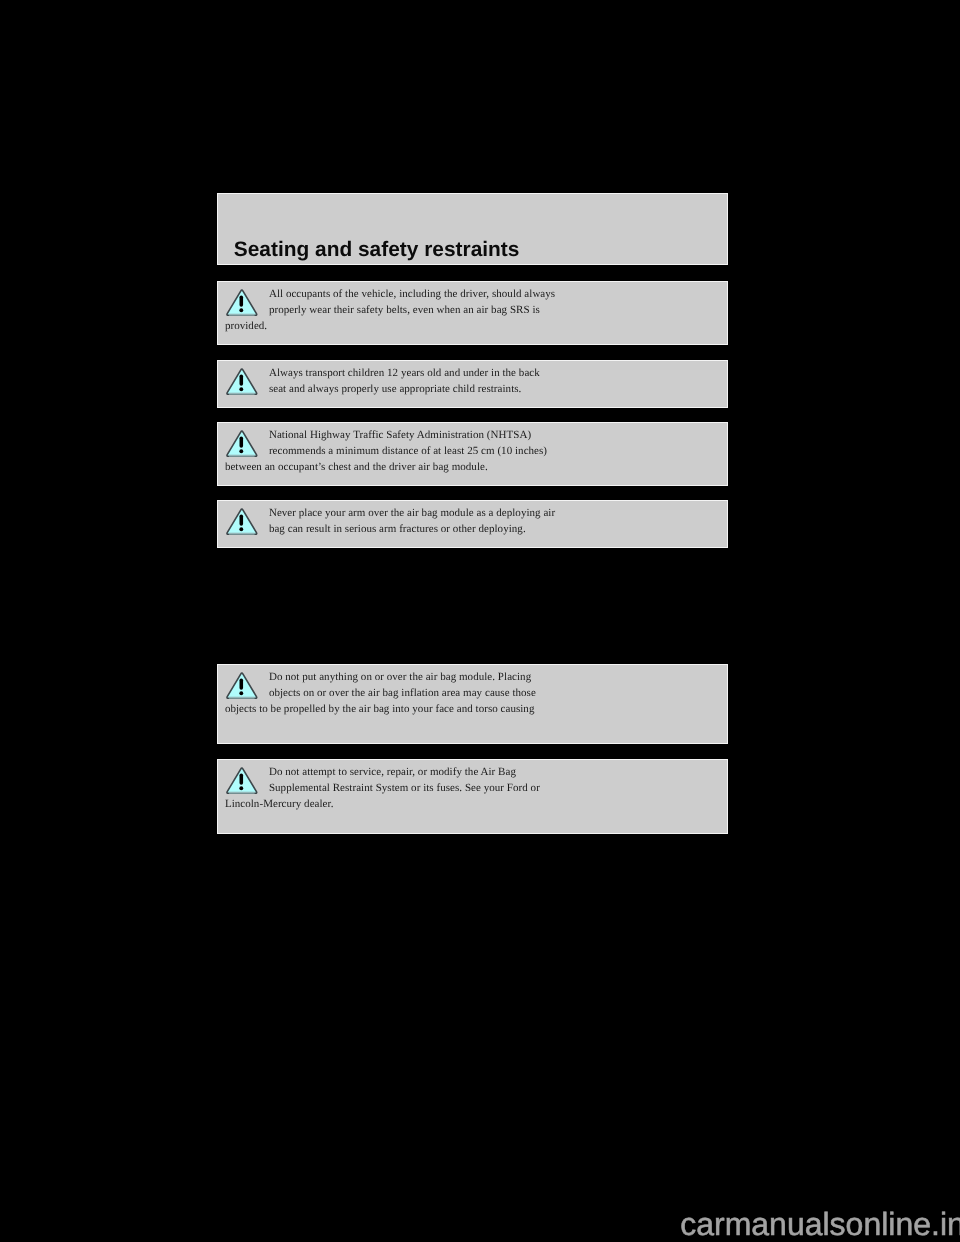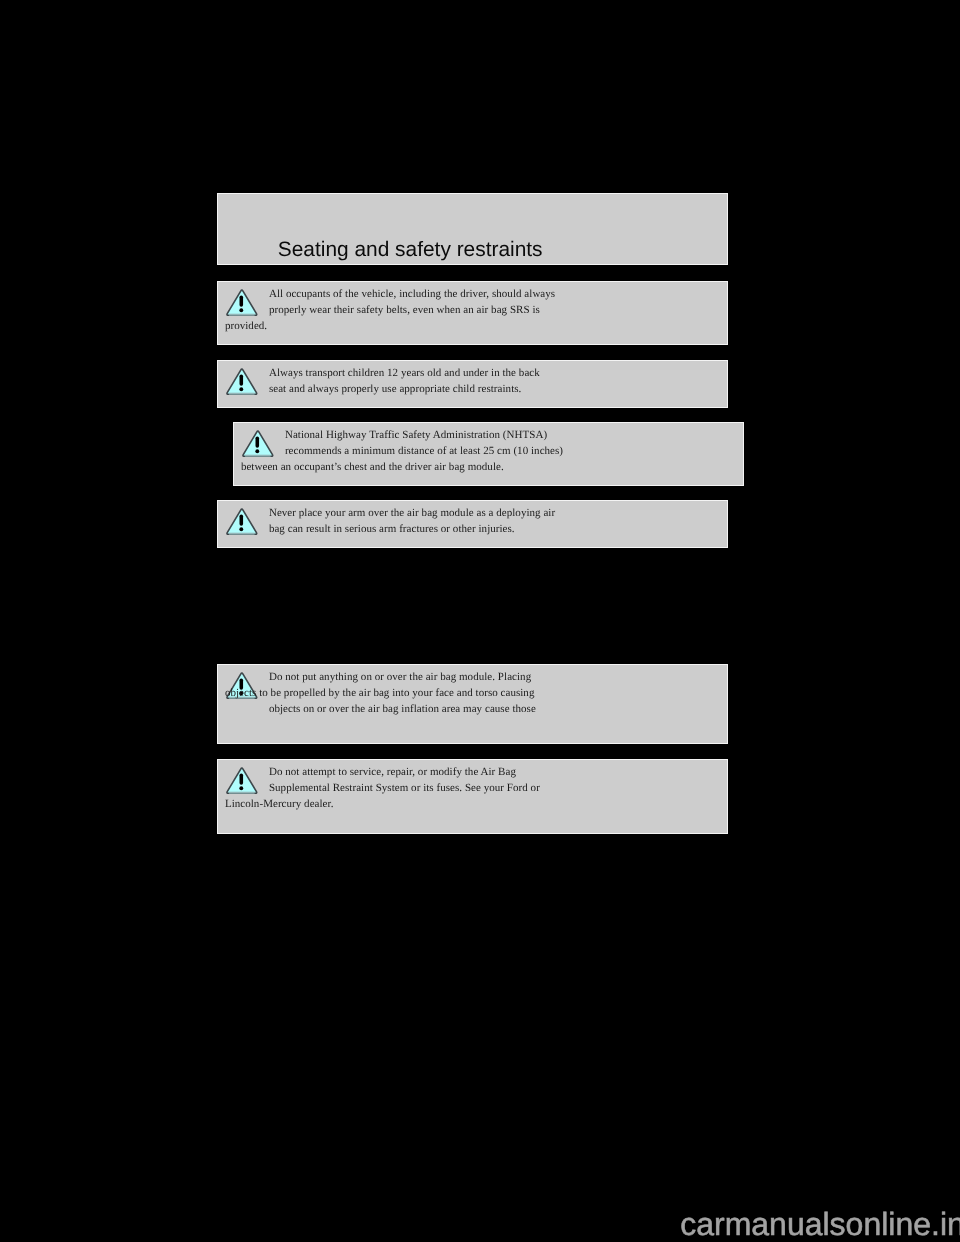--- a/index.html
+++ b/index.html
@@ -27,38 +27,37 @@
     position: absolute;
     left: 216.6px;
     width: 511.6px;
     background: #cdcdcd;
     box-sizing: border-box;
     border: 1.05px solid #f4f4f4;
   }
   .panel.p-head  { top: 193px; height: 72px; }
   .panel.p-w1    { top: 281px; height: 64px; }
   .panel.p-w2    { top: 360px; height: 48px; }
-  .panel.p-w3    { top: 422px; height: 64px; margin-left: 16px; }
+  .panel.p-w3    { top: 422px; height: 64px; }
   .panel.p-w4    { top: 500px; height: 48px; }
   .panel.p-w5    { top: 664px; height: 80px; }
   .panel.p-w6    { top: 759px; height: 75px; }
 
   
   .head-title {
     position: absolute;
     left: 16.2px;
     top: 44.7px;
     font-family: "Liberation Sans", sans-serif;
-    font-weight: normal;
+    font-weight: bold;
     font-size: 20.9px;
     line-height: 21px;
     color: #0b0b0b;
     white-space: nowrap;
     transform: translateZ(0);
-    margin-left: 44px;
     -webkit-font-smoothing: antialiased;
   }
 
   
   .warn-body {
     position: absolute;
     left: 7.3px;
     right: 7.3px;
     top: 4.3px;
     font-family: "Liberation Serif", serif;
@@ -148,35 +147,35 @@
 
   <div class="panel p-w4">
     <svg class="warn-icon" viewBox="0 0 311 263">
         <path d="M144.3 20.7 L13.7 239.3 Q2.0 259.0 24.9 259.0 L286.1 259.0 Q309.0 259.0 297.3 239.3 L166.7 20.7 Q155.5 2.0 144.3 20.7 Z" fill="#b0fcfc" stroke="#3e474b" stroke-width="16" stroke-linejoin="round"></path>
         <path d="M30 252 L281 252" stroke="#93b5b8" stroke-width="19"></path>
         <path d="M150 82 L150 157" stroke="#000000" stroke-width="35" stroke-linecap="round"></path>
         <ellipse cx="150" cy="208.5" rx="19" ry="18.5" fill="#000000"></ellipse>
       </svg>
     <div class="warn-body">
       <span class="ln ind">Never place your arm over the air bag module as a deploying air</span>
-      <span class="ln ind">bag can result in serious arm fractures or other injuries.</span>
+      <span class="ln ind">bag can result in serious arm fractures or other deploying.</span>
     </div>
   </div>
 
   <div class="panel p-w5">
     <svg class="warn-icon" viewBox="0 0 311 263">
         <path d="M144.3 20.7 L13.7 239.3 Q2.0 259.0 24.9 259.0 L286.1 259.0 Q309.0 259.0 297.3 239.3 L166.7 20.7 Q155.5 2.0 144.3 20.7 Z" fill="#b0fcfc" stroke="#3e474b" stroke-width="16" stroke-linejoin="round"></path>
         <path d="M30 252 L281 252" stroke="#93b5b8" stroke-width="19"></path>
         <path d="M150 82 L150 157" stroke="#000000" stroke-width="35" stroke-linecap="round"></path>
         <ellipse cx="150" cy="208.5" rx="19" ry="18.5" fill="#000000"></ellipse>
       </svg>
     <div class="warn-body">
       <span class="ln ind">Do not put anything on or over the air bag module. Placing</span>
+      <span class="ln ind">objects on or over the air bag inflation area may cause those</span>
       <span class="ln">objects to be propelled by the air bag into your face and torso causing</span>
-      <span class="ln ind">objects on or over the air bag inflation area may cause those</span>
     </div>
   </div>
 
   <div class="panel p-w6">
     <svg class="warn-icon" viewBox="0 0 311 263">
         <path d="M144.3 20.7 L13.7 239.3 Q2.0 259.0 24.9 259.0 L286.1 259.0 Q309.0 259.0 297.3 239.3 L166.7 20.7 Q155.5 2.0 144.3 20.7 Z" fill="#b0fcfc" stroke="#3e474b" stroke-width="16" stroke-linejoin="round"></path>
         <path d="M30 252 L281 252" stroke="#93b5b8" stroke-width="19"></path>
         <path d="M150 82 L150 157" stroke="#000000" stroke-width="35" stroke-linecap="round"></path>
         <ellipse cx="150" cy="208.5" rx="19" ry="18.5" fill="#000000"></ellipse>
       </svg>

